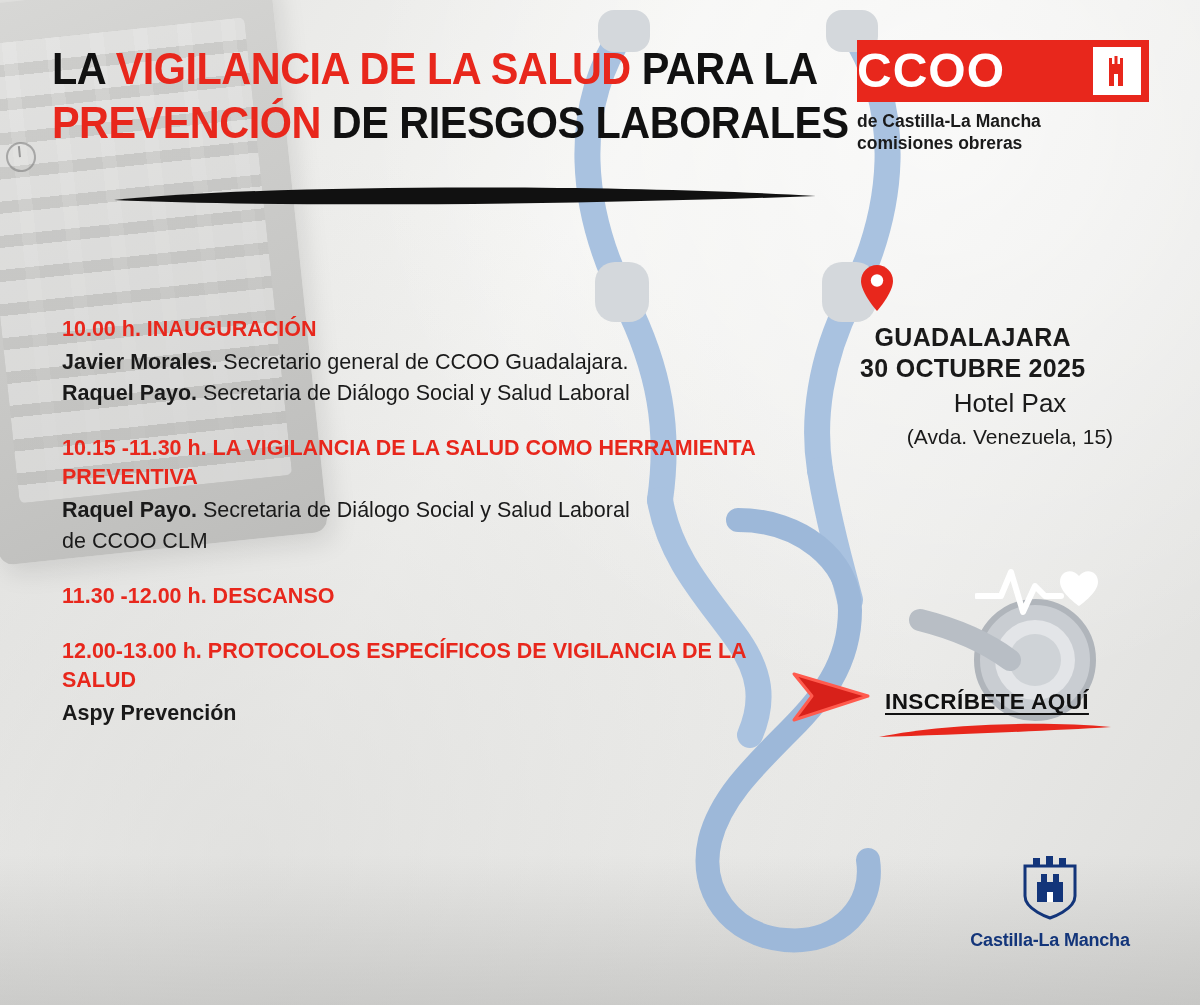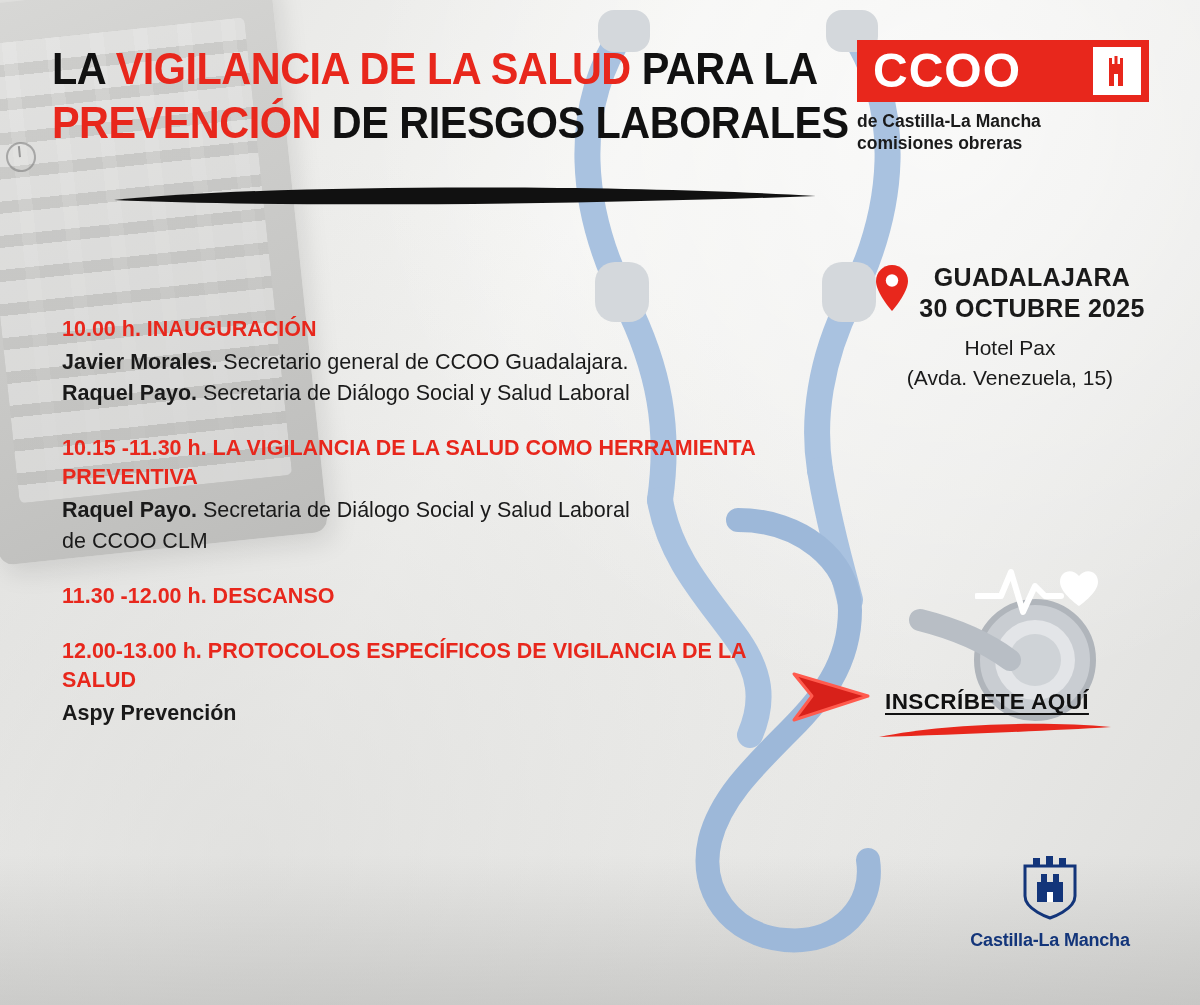--- a/index.html
+++ b/index.html
@@ -145,21 +145,21 @@
     background: #e8271c;
     position: relative;
     display: flex;
     align-items: center;
   }
   .ccoo-letters {
     color: #ffffff;
     font-size: 48px;
     font-weight: bold;
     letter-spacing: 1px;
-    margin-left: 16px;
+    margin-left: 0;
     font-family: "Liberation Sans", sans-serif;
     line-height: 1;
   }
   .ccoo-white-square {
     position: absolute;
     right: 8px;
     top: 7px;
     width: 48px;
     height: 48px;
     background: #ffffff;
@@ -186,42 +186,42 @@
     left: 860px;
     top: 262px;
     width: 300px;
     text-align: center;
   }
   .venue-top {
     display: flex;
     align-items: flex-start;
     justify-content: center;
     gap: 10px;
+    flex-direction: column;
   }
   .pin-icon {
     margin-top: 2px;
     flex: 0 0 auto;
   }
   .venue-city {
     font-size: 25px;
     font-weight: bold;
     color: #1a1a1a;
     line-height: 1.25;
     letter-spacing: 0.3px;
   }
   .venue-date {
     font-size: 25px;
     font-weight: bold;
     color: #1a1a1a;
     line-height: 1.25;
     letter-spacing: 0.3px;
   }
   .venue-place {
-    margin-top: 8px;
-    font-size: 21px;
+    font-size: 26px;
     color: #1a1a1a;
     line-height: 1.45;
   }
   .venue-address {
     font-size: 21px;
     color: #1a1a1a;
     line-height: 1.45;
   }
 
   

